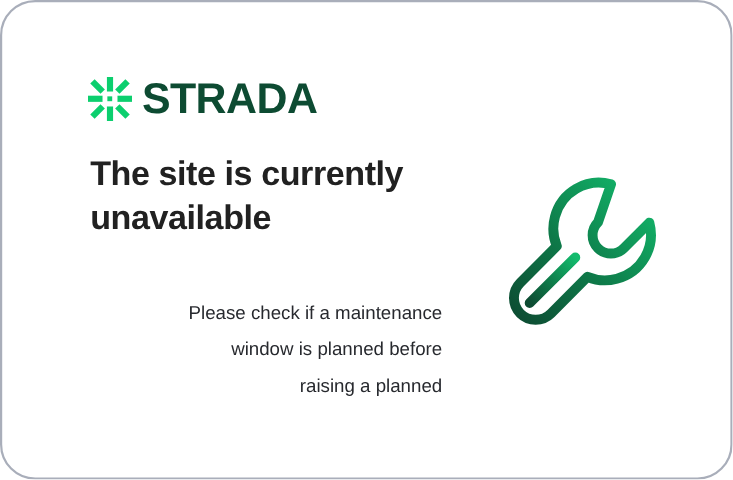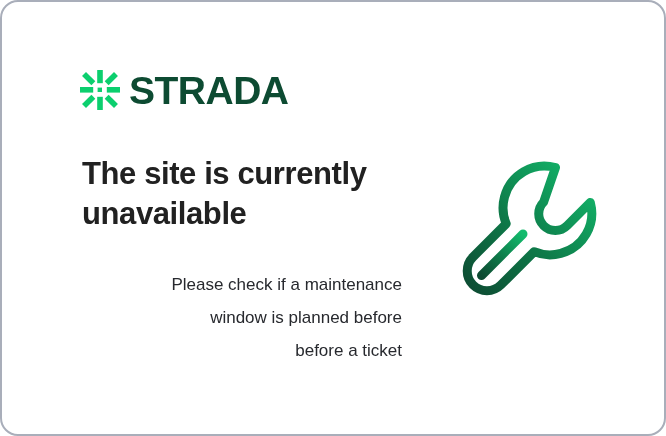--- a/index.html
+++ b/index.html
@@ -15,21 +15,21 @@
     -webkit-font-smoothing: antialiased;
   }
 
   .card {
     position: relative;
     box-sizing: border-box;
     width: 666px;
     height: 436px;
     background: #ffffff;
     border: 2px solid #a9aeba;
-    border-radius: 18px;
+    border-radius: 32px;
     overflow: hidden;
   }
 
   
   .brand {
     position: absolute;
     left: 78px;
     top: 68px;
     display: flex;
     align-items: center;
@@ -47,21 +47,21 @@
     font-weight: 700;
     letter-spacing: -0.5px;
     color: #0d4b32;
     white-space: nowrap;
   }
 
   
   .headline {
     position: absolute;
     left: 80px;
-    top: 152px;
+    top: 136px;
     width: 340px;
     margin: 0;
     font-size: 31px;
     line-height: 1.28;
     font-weight: 700;
     letter-spacing: -0.4px;
     color: #212121;
   }
 
   
@@ -122,21 +122,21 @@
       </svg>
     </span>
     <span class="brand-word">STRADA</span>
   </div>
 
   <h1 class="headline">The site is currently unavailable</h1>
 
   <p class="body-copy">
     <span>Please check if a maintenance</span>
     <span>window is planned before</span>
-    <span>before a ticket</span>
+    <span>raising a planned</span>
   </p>
 
   <div class="wrench">
     <svg viewBox="0 0 158 156" xmlns="http://www.w3.org/2000/svg" aria-hidden="true">
       <defs>
         <linearGradient id="wrenchGrad" x1="0" y1="1" x2="1" y2="0">
           <stop offset="0%" stop-color="#0d4b32"></stop>
           <stop offset="45%" stop-color="#0e7a49"></stop>
           <stop offset="100%" stop-color="#13bb6d"></stop>
         </linearGradient>

